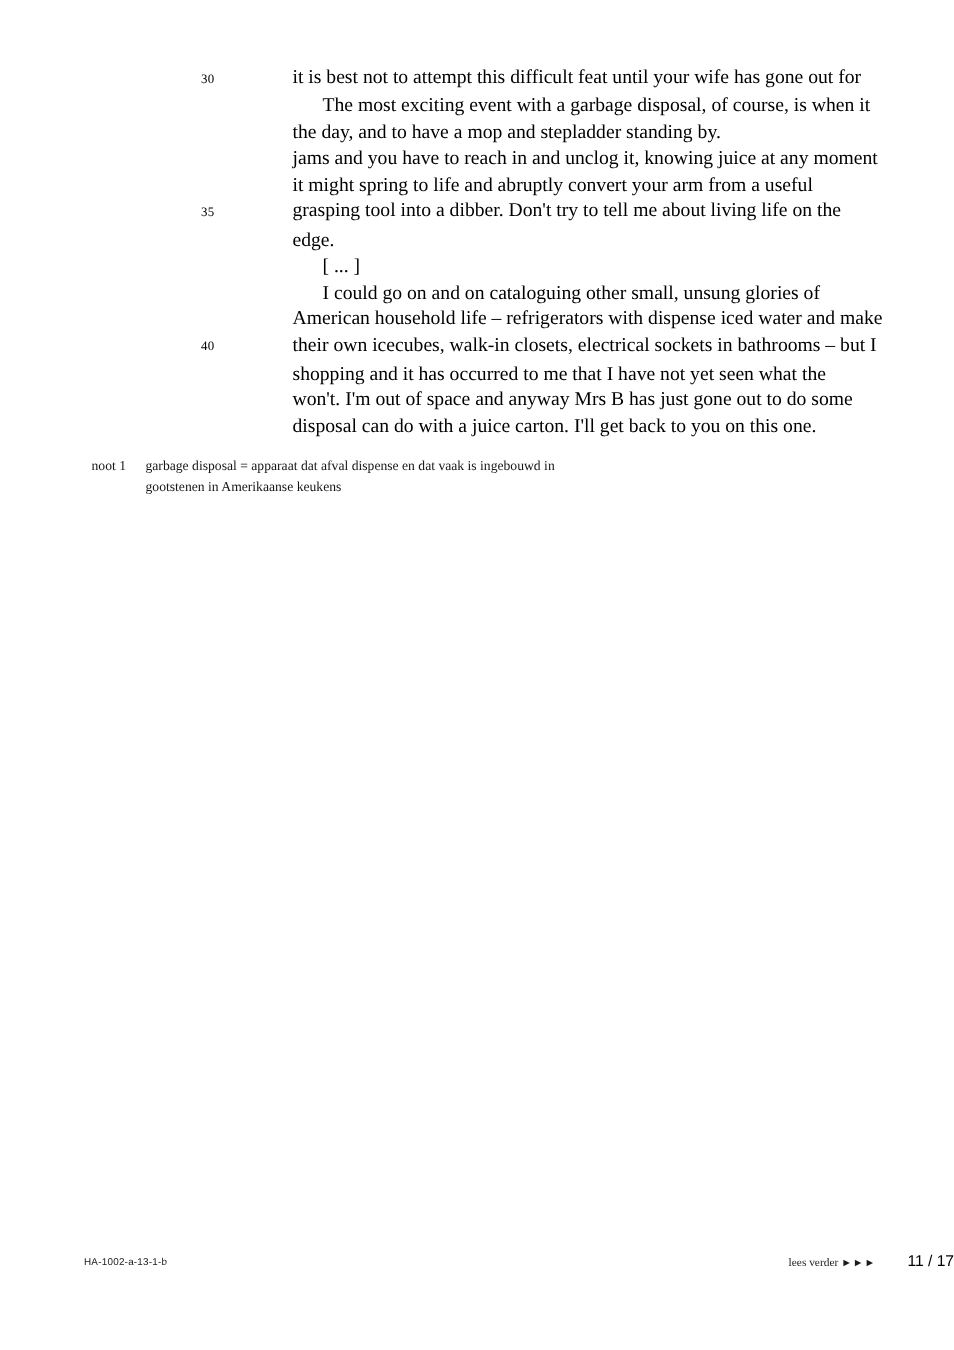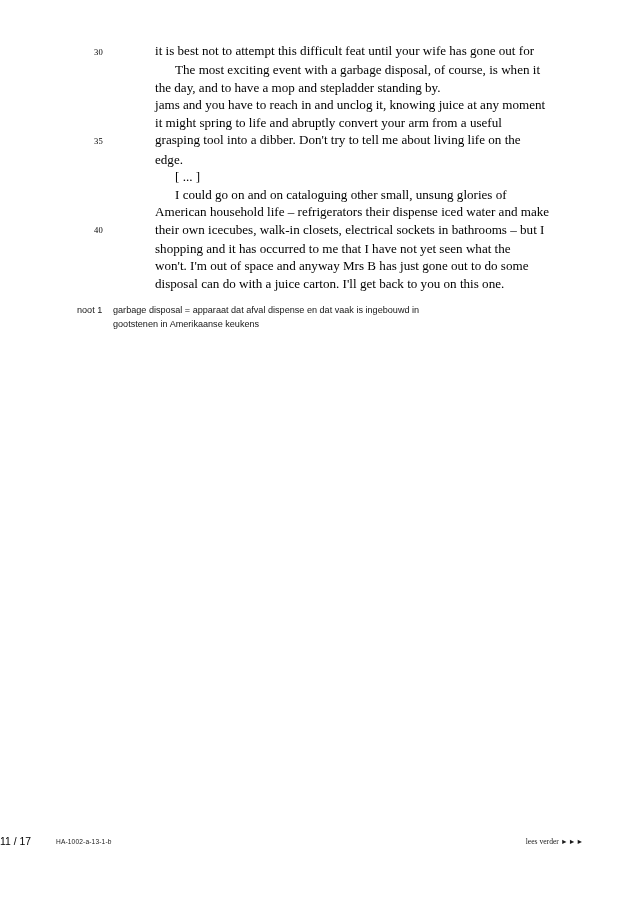--- a/index.html
+++ b/index.html
@@ -40,39 +40,40 @@
     width: 108px;
     flex: 0 0 108px;
     text-align: right;
     padding-right: 5px;
     box-sizing: border-box;
     font-size: 8.6px;
     font-family: "Liberation Serif", "DejaVu Serif", serif;
     letter-spacing: 0.2px;
     position: relative;
     top: -0.5px;
+    margin-left: 40px;
   }
 
   .line-text {
     flex: 1 1 auto;
     white-space: pre;
     margin-left: 47px;
   }
 
   .indent {
     padding-left: 20px;
   }
 
   
   .footnote {
     position: absolute;
-    left: 77px;
+    left: 61px;
     top: 303px;
     width: 470px;
-    font-family: Liberation Sans, sans-serif;
+    font-family: Liberation Serif, serif;
     font-size: 9.1px;
     line-height: 14px;
     color: #161616;
   }
   .fn-row {
     display: flex;
     align-items: flex-start;
   }
   .fn-label {
     flex: 0 0 36px;
@@ -100,21 +101,21 @@
     font-family: "Liberation Sans", "DejaVu Sans", sans-serif;
     font-size: 6.6px;
     letter-spacing: 0.15px;
     color: #1a1a1a;
   }
   .footer-page {
     position: absolute;
     left: 0;
     top: 0;
     width: 636px;
-    text-align: left;
+    text-align: right;
     font-family: "Liberation Sans", "DejaVu Sans", sans-serif;
     font-size: 10.4px;
     color: #000000;
   }
   .footer-next {
     position: absolute;
     right: 52px;
     top: 1px;
     font-family: Liberation Serif, serif;
     font-size: 7.6px;
@@ -165,21 +166,21 @@
         <div class="line-row">
           <div class="line-num"></div>
           <div class="line-text indent">[ ... ]</div>
         </div>
         <div class="line-row">
           <div class="line-num"></div>
           <div class="line-text indent">I could go on and on cataloguing other small, unsung glories of</div>
         </div>
         <div class="line-row">
           <div class="line-num"></div>
-          <div class="line-text">American household life – refrigerators their dispense iced water and make</div>
+          <div class="line-text">American household life – refrigerators with dispense iced water and make</div>
         </div>
         <div class="line-row">
           <div class="line-num">40</div>
           <div class="line-text">their own icecubes, walk-in closets, electrical sockets in bathrooms – but I</div>
         </div>
         <div class="line-row">
           <div class="line-num"></div>
           <div class="line-text">shopping and it has occurred to me that I have not yet seen what the</div>
         </div>
         <div class="line-row">

